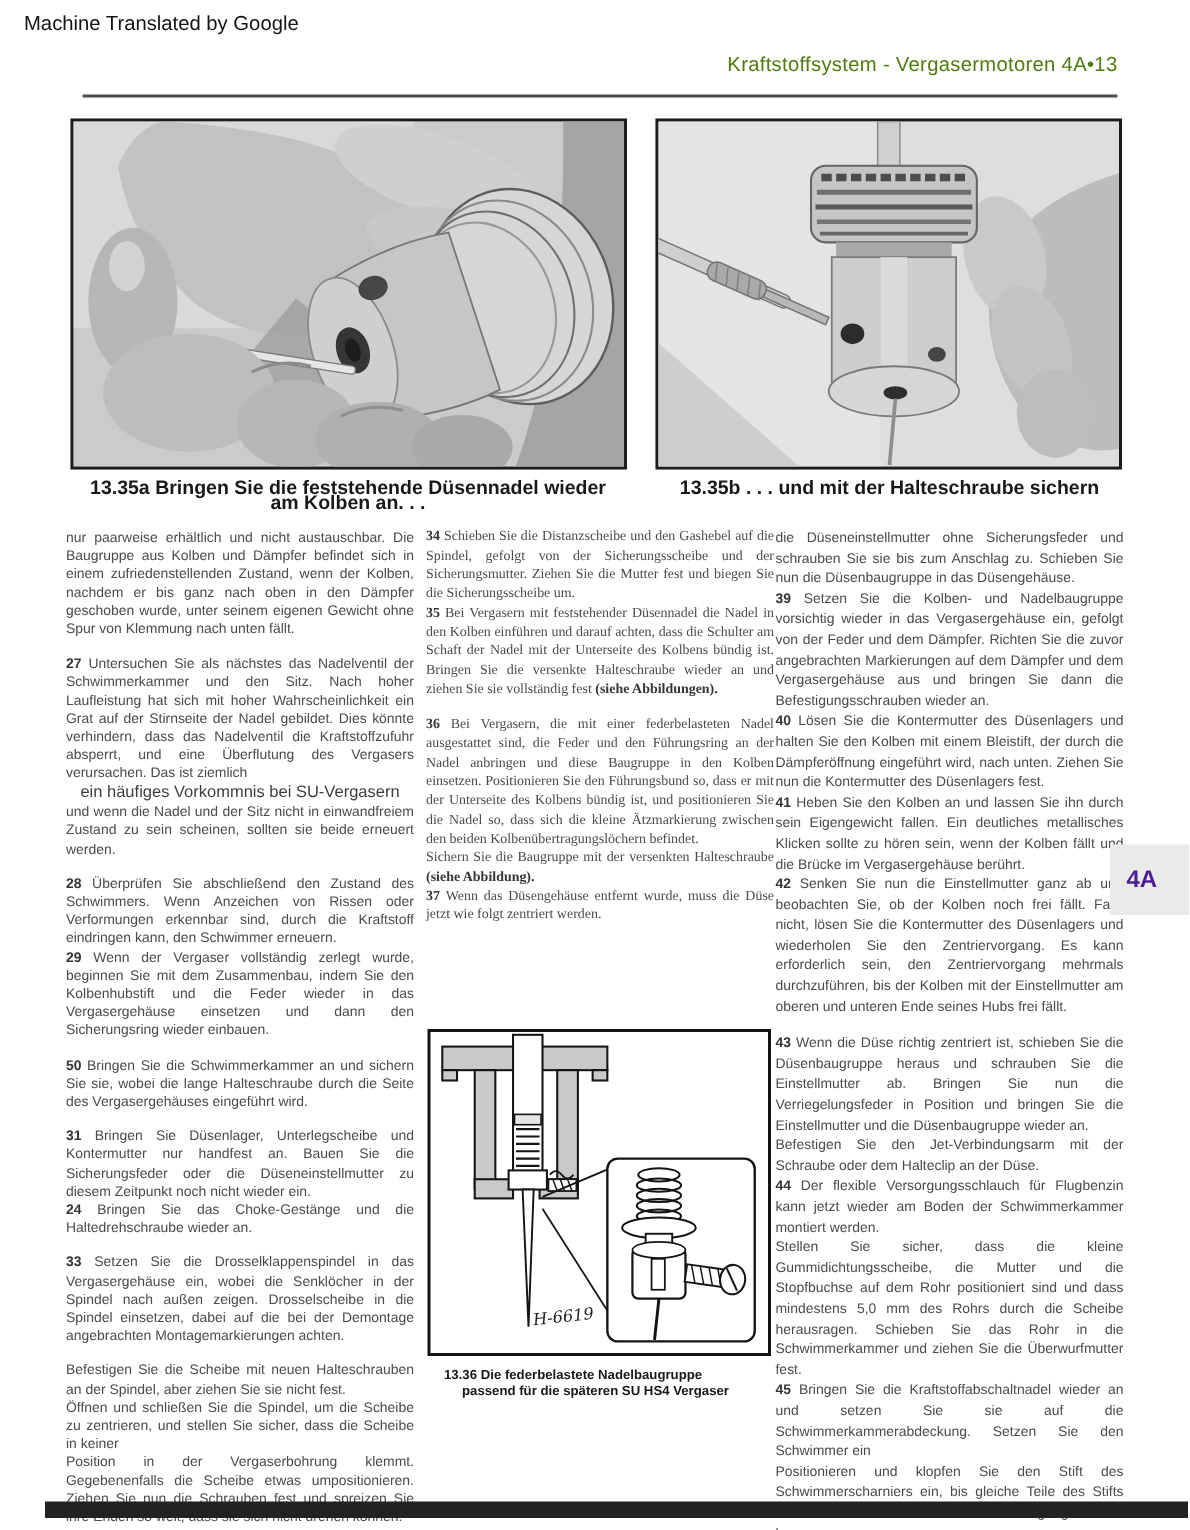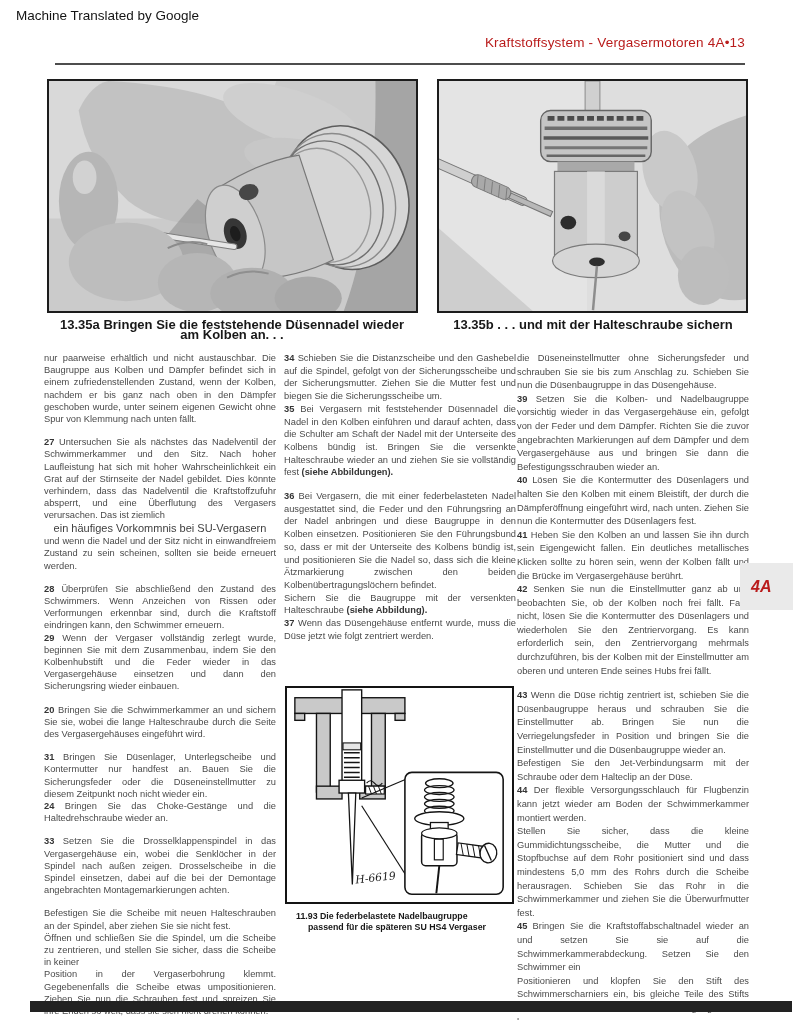--- a/index.html
+++ b/index.html
@@ -1,48 +1,48 @@
 <!DOCTYPE html>
 <html><head>
 <meta charset="utf-8">
 <style>
   html,body{margin:0;padding:0;background:#fff;}
   .page{position:relative;width:793px;height:1020px;background:#fff;overflow:hidden;
         font-family:"Liberation Sans",sans-serif;color:#4a4a4a;}
   #watermark{position:absolute;left:16px;top:8px;font-size:13.5px;color:#141414;}
-  #title{position:absolute;top:35px;right:48px;font-size:13.5px;color:#b91c1c;letter-spacing:.2px;}
+  #title{position:absolute;top:35px;right:48px;font-size:13.5px;color:#4d7c0f;letter-spacing:.2px;}
   #rule{position:absolute;left:55px;top:63px;width:690px;height:2px;background:#4d4d4d;}
   .photo{position:absolute;top:79px;border:2px solid #1c1c1c;box-sizing:border-box;background:#cbcbcb;}
   #photoL{left:47px;width:371px;height:234px;}
   #photoR{left:437px;width:311px;height:234px;}
   .photo svg{display:block;width:100%;height:100%;}
   .caption{position:absolute;top:320px;font-weight:bold;font-size:13px;color:#181818;text-align:center;line-height:10px;}
   #capL{left:58px;width:348px;}
   #capR{left:443px;width:300px;}
   .col{position:absolute;top:352px;width:232px;}
   #col1{left:44px;}
-  #col2{left:284px;}
+  #col2{left:284px;font-family:Liberation Serif, serif;}
   #col3{left:517px;}
   .para{font-size:9.3px;margin:0;text-align:justify;color:#4a4a4a;}
   #col1 .para{line-height:12.2px;}
   #col2 .para{line-height:12.7px;}
   #col3 .para{line-height:13.6px;}
   .para.gap{margin-top:11px;}
   .para b{color:#353535;}
   .big{display:block;font-size:11px;line-height:13.5px;color:#3e3e3e;text-align:center;}
   #figure{position:absolute;left:285px;top:686px;width:229px;height:218px;border:2px solid #141414;
           box-sizing:border-box;background:#fff;}
   #figure svg{display:block;width:100%;height:100%;}
   #figcap{position:absolute;left:290px;top:911px;width:226px;font-weight:bold;font-size:8.8px;
           color:#181818;line-height:10.5px;}
   #figcap .l1{padding-left:6px;}
   #figcap .l2{padding-left:18px;}
   #tab4a{position:absolute;right:0;top:563px;width:53px;height:47px;background:#eaeaea;
          display:flex;align-items:center;box-sizing:border-box;padding-left:11px;
-         font-weight:bold;font-size:16px;color:#b91c1c;font-style:italic;}
+         font-weight:bold;font-size:16px;color:#4c1d95;}
   #botbar{position:absolute;left:30px;top:1001px;width:762px;height:11px;background:#222;}
 </style>
 </head>
 <body>
 
 <div class="page">
 
   <div id="watermark">Machine Translated by Google</div>
   <div id="title">Kraftstoffsystem - Vergasermotoren 4A•13</div>
   <div id="rule"></div>
@@ -115,21 +115,21 @@
   </div>
 
   <div class="caption" id="capL">13.35a Bringen Sie die feststehende Düsennadel wieder am Kolben an. . .</div>
   <div class="caption" id="capR">13.35b . . . und mit der Halteschraube sichern</div>
 
   <div class="col" id="col1">
       <p class="para">nur paarweise erhältlich und nicht austauschbar. Die Baugruppe aus Kolben und Dämpfer befindet sich in einem zufriedenstellenden Zustand, wenn der Kolben, nachdem er bis ganz nach oben in den Dämpfer geschoben wurde, unter seinem eigenen Gewicht ohne Spur von Klemmung nach unten fällt.</p>
       <p class="para gap"><b>27 </b>Untersuchen Sie als nächstes das Nadelventil der Schwimmerkammer und den Sitz. Nach hoher Laufleistung hat sich mit hoher Wahrscheinlichkeit ein Grat auf der Stirnseite der Nadel gebildet. Dies könnte verhindern, dass das Nadelventil die Kraftstoffzufuhr absperrt, und eine Überflutung des Vergasers verursachen. Das ist ziemlich<span class="big">ein häufiges Vorkommnis bei SU-Vergasern</span> und wenn die Nadel und der Sitz nicht in einwandfreiem Zustand zu sein scheinen, sollten sie beide erneuert werden.</p>
       <p class="para gap"><b>28 </b>Überprüfen Sie abschließend den Zustand des Schwimmers. Wenn Anzeichen von Rissen oder Verformungen erkennbar sind, durch die Kraftstoff eindringen kann, den Schwimmer erneuern.</p>
       <p class="para"><b>29 </b>Wenn der Vergaser vollständig zerlegt wurde, beginnen Sie mit dem Zusammenbau, indem Sie den Kolbenhubstift und die Feder wieder in das Vergasergehäuse einsetzen und dann den Sicherungsring wieder einbauen.</p>
-      <p class="para gap"><b>20 </b>Bringen Sie die Schwimmerkammer an und sichern Sie sie, wobei die lange Halteschraube durch die Seite des Vergasergehäuses eingeführt wird.</p>
+      <p class="para gap"><b>50 </b>Bringen Sie die Schwimmerkammer an und sichern Sie sie, wobei die lange Halteschraube durch die Seite des Vergasergehäuses eingeführt wird.</p>
       <p class="para gap"><b>31 </b>Bringen Sie Düsenlager, Unterlegscheibe und Kontermutter nur handfest an. Bauen Sie die Sicherungsfeder oder die Düseneinstellmutter zu diesem Zeitpunkt noch nicht wieder ein.</p>
       <p class="para"><b>24 </b>Bringen Sie das Choke-Gestänge und die Haltedrehschraube wieder an.</p>
       <p class="para gap"><b>33 </b>Setzen Sie die Drosselklappenspindel in das Vergasergehäuse ein, wobei die Senklöcher in der Spindel nach außen zeigen. Drosselscheibe in die Spindel einsetzen, dabei auf die bei der Demontage angebrachten Montagemarkierungen achten.</p>
       <p class="para gap">Befestigen Sie die Scheibe mit neuen Halteschrauben an der Spindel, aber ziehen Sie sie nicht fest.</p>
       <p class="para">Öffnen und schließen Sie die Spindel, um die Scheibe zu zentrieren, und stellen Sie sicher, dass die Scheibe in keiner</p>
       <p class="para">Position in der Vergaserbohrung klemmt. Gegebenenfalls die Scheibe etwas umpositionieren. Ziehen Sie nun die Schrauben fest und spreizen Sie ihre Enden so weit, dass sie sich nicht drehen können.</p>
     </div>
   <div class="col" id="col2">
       <p class="para"><b>34 </b>Schieben Sie die Distanzscheibe und den Gashebel auf die Spindel, gefolgt von der Sicherungsscheibe und der Sicherungsmutter. Ziehen Sie die Mutter fest und biegen Sie die Sicherungsscheibe um.</p>
       <p class="para"><b>35 </b>Bei Vergasern mit feststehender Düsennadel die Nadel in den Kolben einführen und darauf achten, dass die Schulter am Schaft der Nadel mit der Unterseite des Kolbens bündig ist. Bringen Sie die versenkte Halteschraube wieder an und ziehen Sie sie vollständig fest <b>(siehe Abbildungen).</b></p>
@@ -190,21 +190,21 @@
         <path d="M176,158 l4,12 M182,158 l4,12 M188,158 l4,12 M194,158 l4,12" stroke="#141414" stroke-width="1"></path>
         <ellipse cx="205" cy="164" rx="8.5" ry="10" fill="#fff" stroke="#141414" stroke-width="1.4"></ellipse>
         <line x1="200" y1="157" x2="209" y2="171" stroke="#141414" stroke-width="1.4"></line>
       </g>
       <line x1="155" y1="179" x2="152" y2="207" stroke="#141414" stroke-width="2"></line>
       <text x="70" y="197" font-size="11" font-style="italic" font-family="DejaVu Serif, serif" fill="#222" transform="rotate(-6 70 197)">H-6619</text>
     </svg>
   </div>
 
   <div id="figcap">
-    <div class="l1">11.93 Die federbelastete Nadelbaugruppe</div>
+    <div class="l1">13.36 Die federbelastete Nadelbaugruppe</div>
     <div class="l2">passend für die späteren SU HS4 Vergaser</div>
   </div>
 
   <div id="tab4a">
     <span>4A</span>
   </div>
 
   <div id="botbar"></div>
 
 </div>

